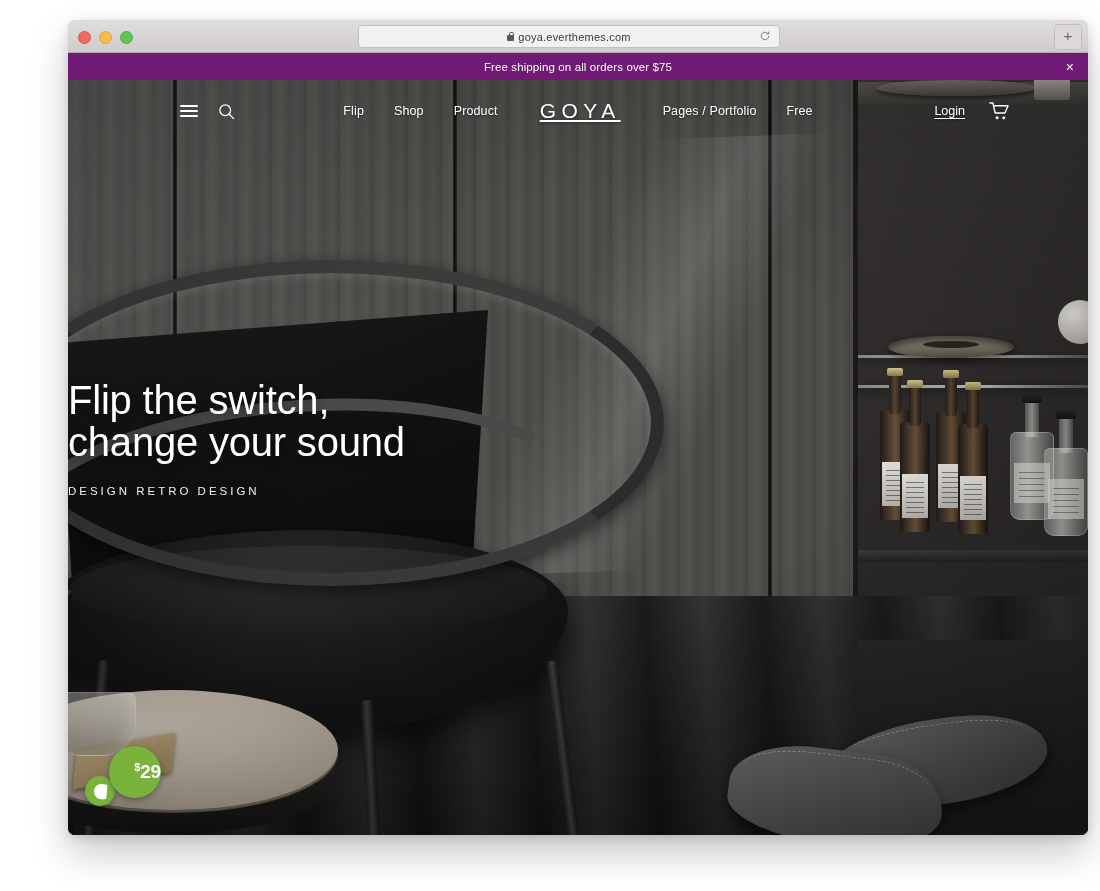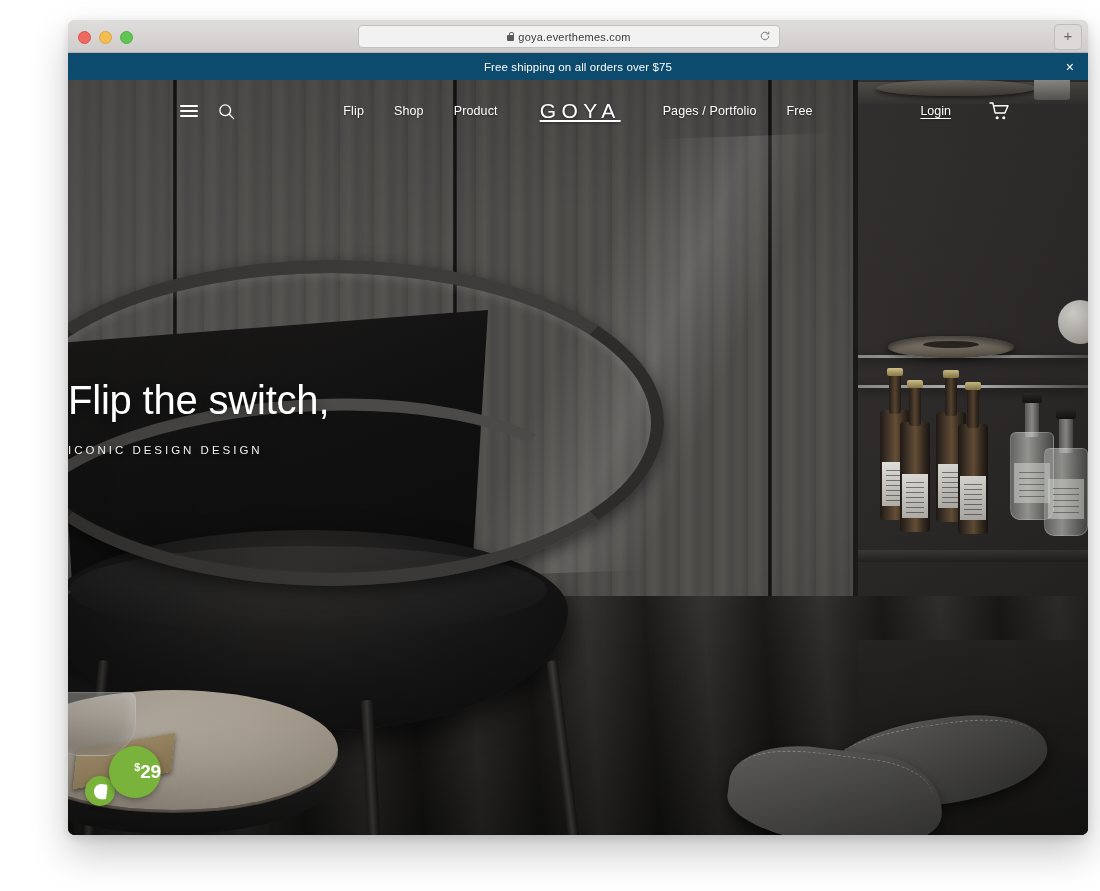--- a/index.html
+++ b/index.html
@@ -121,21 +121,21 @@
     font-size: 15px;
     line-height: 22px;
     text-align: center;
     font-weight: 300;
   }
 
   
   .announce {
     position: relative;
     height: 27px;
-    background: #0c4a6e;
+    background: #701a75;
     display: flex;
     align-items: center;
     justify-content: center;
   }
   .announce-text {
     color: #ffffff;
     font-size: 11.5px;
     letter-spacing: 0.01em;
   }
   .announce-close {
@@ -530,21 +530,21 @@
     font-weight: 300;
     margin: 0 12px;
     white-space: nowrap;
     text-shadow: 0 1px 3px rgba(0,0,0,0.45);
   }
   .nav-right {
     position: absolute;
     right: 78px;
     display: flex;
     align-items: center;
-    gap: 38px;
+    gap: 24px;
   }
   .login-link {
     color: #ffffff;
     font-size: 12.5px;
     text-decoration: underline;
     text-underline-offset: 3px;
     text-shadow: 0 1px 2px rgba(0,0,0,0.45);
   }
 
   
@@ -786,22 +786,23 @@
               <circle cx="8.5" cy="16.5" r="1.6" fill="#fff"></circle>
               <circle cx="15.5" cy="16.5" r="1.6" fill="#fff"></circle>
             </svg>
           </span>
         </div>
       </div>
 
       <div class="hero-copy">
         <h1 class="hero-title">
           <span>Flip the switch,</span><br>
+          <span>change your sound</span>
         </h1>
-        <p class="hero-sub">ICONIC DESIGN DESIGN</p>
+        <p class="hero-sub">DESIGN RETRO DESIGN</p>
       </div>
 
       <div class="price-badge">
         <div class="pb-small">
           <span class="pb-drop"></span>
         </div>
         <div class="pb-big">
           <span class="pb-amount"><sup>$</sup><span>29</span></span>
         </div>
       </div>

